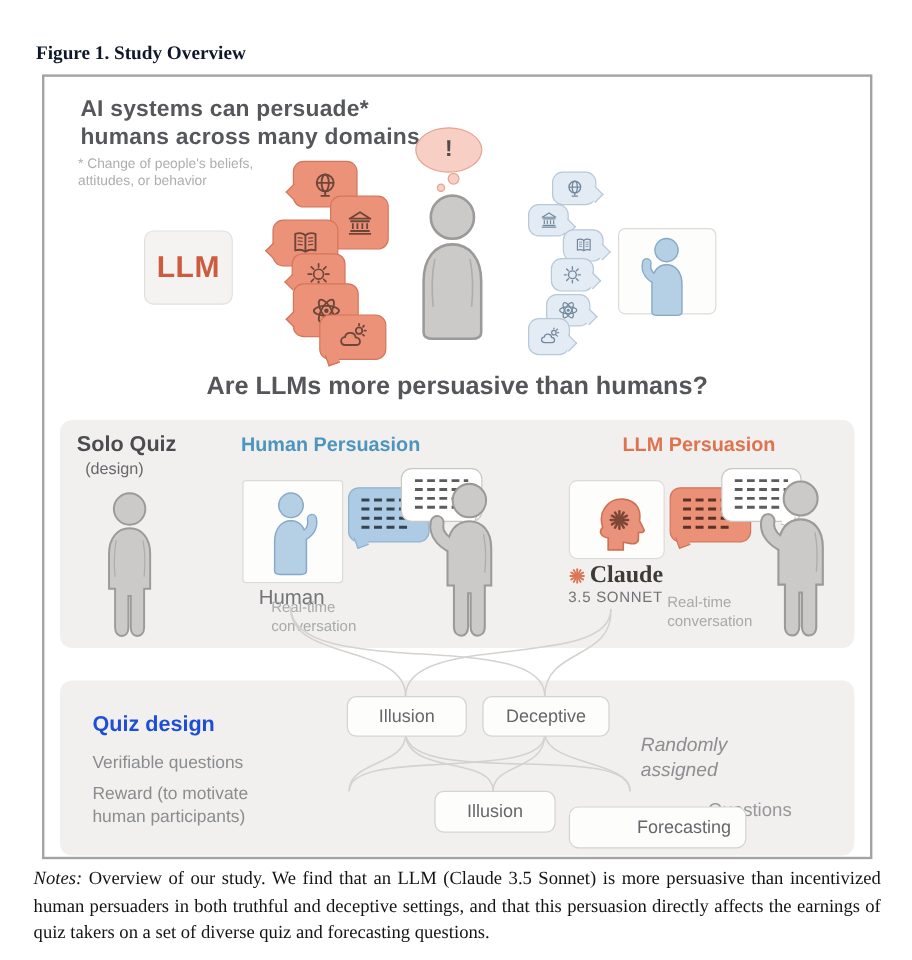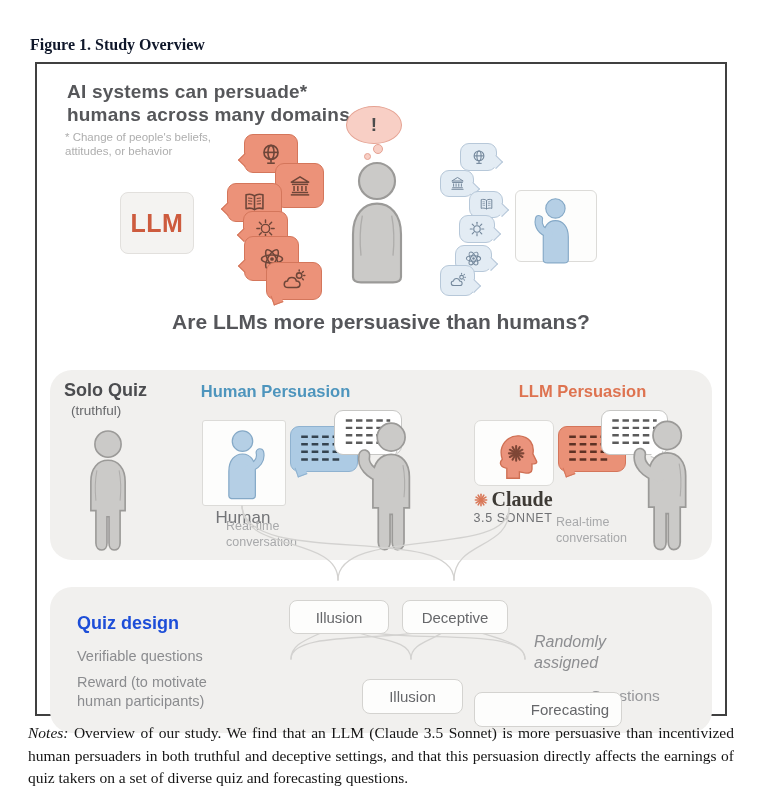--- a/index.html
+++ b/index.html
@@ -6,21 +6,21 @@
   body{
     width:760px;height:800px;background:#ffffff;position:relative;
     font-family:"Liberation Sans", sans-serif; overflow:hidden;
   }
   .caption{
     position:absolute;left:30px;top:36px;
     font-family:"Liberation Serif", serif;font-weight:bold;font-size:16px;color:#0f172a;
   }
   .figbox{
     position:absolute;left:35px;top:62px;width:688px;height:650px;
-    border:2px solid #404040;background:#fff;
+    border:2px solid #a3a3a3;background:#fff;
   }
   .abs{position:absolute;}
   .pre{white-space:pre-line;}
 
   
   .headline{left:30px;top:16px;font-size:19px;font-weight:bold;color:#56575a;line-height:23px;letter-spacing:.2px;}
   .footnote{left:28px;top:66px;font-size:11.5px;color:#aeaeae;line-height:14px;}
   .llm-box{
     left:83px;top:128px;width:72px;height:60px;background:#f4f3f1;border:1px solid #e2e0dd;
     border-radius:8px;display:flex;align-items:center;justify-content:center;
@@ -47,21 +47,21 @@
   .bub-blue-mini{background:#e3ecf4;--bc:#b7c8d9;color:#74889c;border-width:1px;}
   .bub-conv-blue{background:#adcbe4;--bc:#8fb2d0;}
   .bub-conv-coral{background:#ea9177;--bc:#d4755a;}
   .bub-white{background:#ffffff;--bc:#c7c7c5;}
   .bubble svg{display:block;}
 
   
   .question{left:0;top:246px;width:100%;text-align:center;font-size:21px;font-weight:bold;color:#55565a;}
 
   
-  .panel{background:#f1f0ee;border-radius:22px;margin-top:20px;}
+  .panel{background:#f1f0ee;border-radius:10px;}
   .panel-mid{left:13px;top:286px;width:662px;height:190px;}
   .panel-bot{left:13px;top:503px;width:662px;height:146px;}
 
   .solo-title{left:14px;top:10px;font-size:18px;font-weight:bold;color:#4b4c4f;}
   .solo-sub{left:21px;top:33px;font-size:13.5px;color:#67686b;}
   .col-title{font-size:16.5px;font-weight:bold;text-align:center;}
   .human-title{left:118px;top:12px;width:215px;color:#4e95bd;}
   .llm-title{left:440px;top:12px;width:185px;color:#de7350;}
   .agent-box{background:#fdfdfc;border:1px solid #dcdbd8;}
   .human-box{left:152px;top:50px;width:82px;height:84px;border-radius:3px;}
@@ -296,21 +296,21 @@
     <div class="abs agent-box" style="left:478px;top:126px;width:80px;height:70px;border-radius:6px;">
       <svg class="person" style="left:12px;top:6px;width:52px;height:68px;--pf:#b5cfe5;--ps:#85a9c7;" viewBox="0 0 60 95">
           <use href="#p-wave-bust"></use>
         </svg>
     </div>
 
     <div class="abs question">Are LLMs more persuasive than humans?</div>
 
     <div class="abs panel panel-mid">
       <div class="abs solo-title">Solo Quiz</div>
-      <div class="abs solo-sub">(truthful)</div>
+      <div class="abs solo-sub">(design)</div>
       <svg class="person" style="left:26px;top:58px;width:64px;height:126px;--pf:#cbcac8;--ps:#9b9a98;" viewBox="0 0 60 125">
           <use href="#p-front"></use>
         </svg>
 
       <div class="abs col-title human-title">Human Persuasion</div>
       <div class="abs agent-box human-box">
         <svg class="person" style="left:14px;top:8px;width:54px;height:72px;--pf:#b5cfe5;--ps:#85a9c7;" viewBox="0 0 60 95">
             <use href="#p-wave-bust" transform="scale(-1,1) translate(-60,0)"></use>
           </svg>
       </div>

